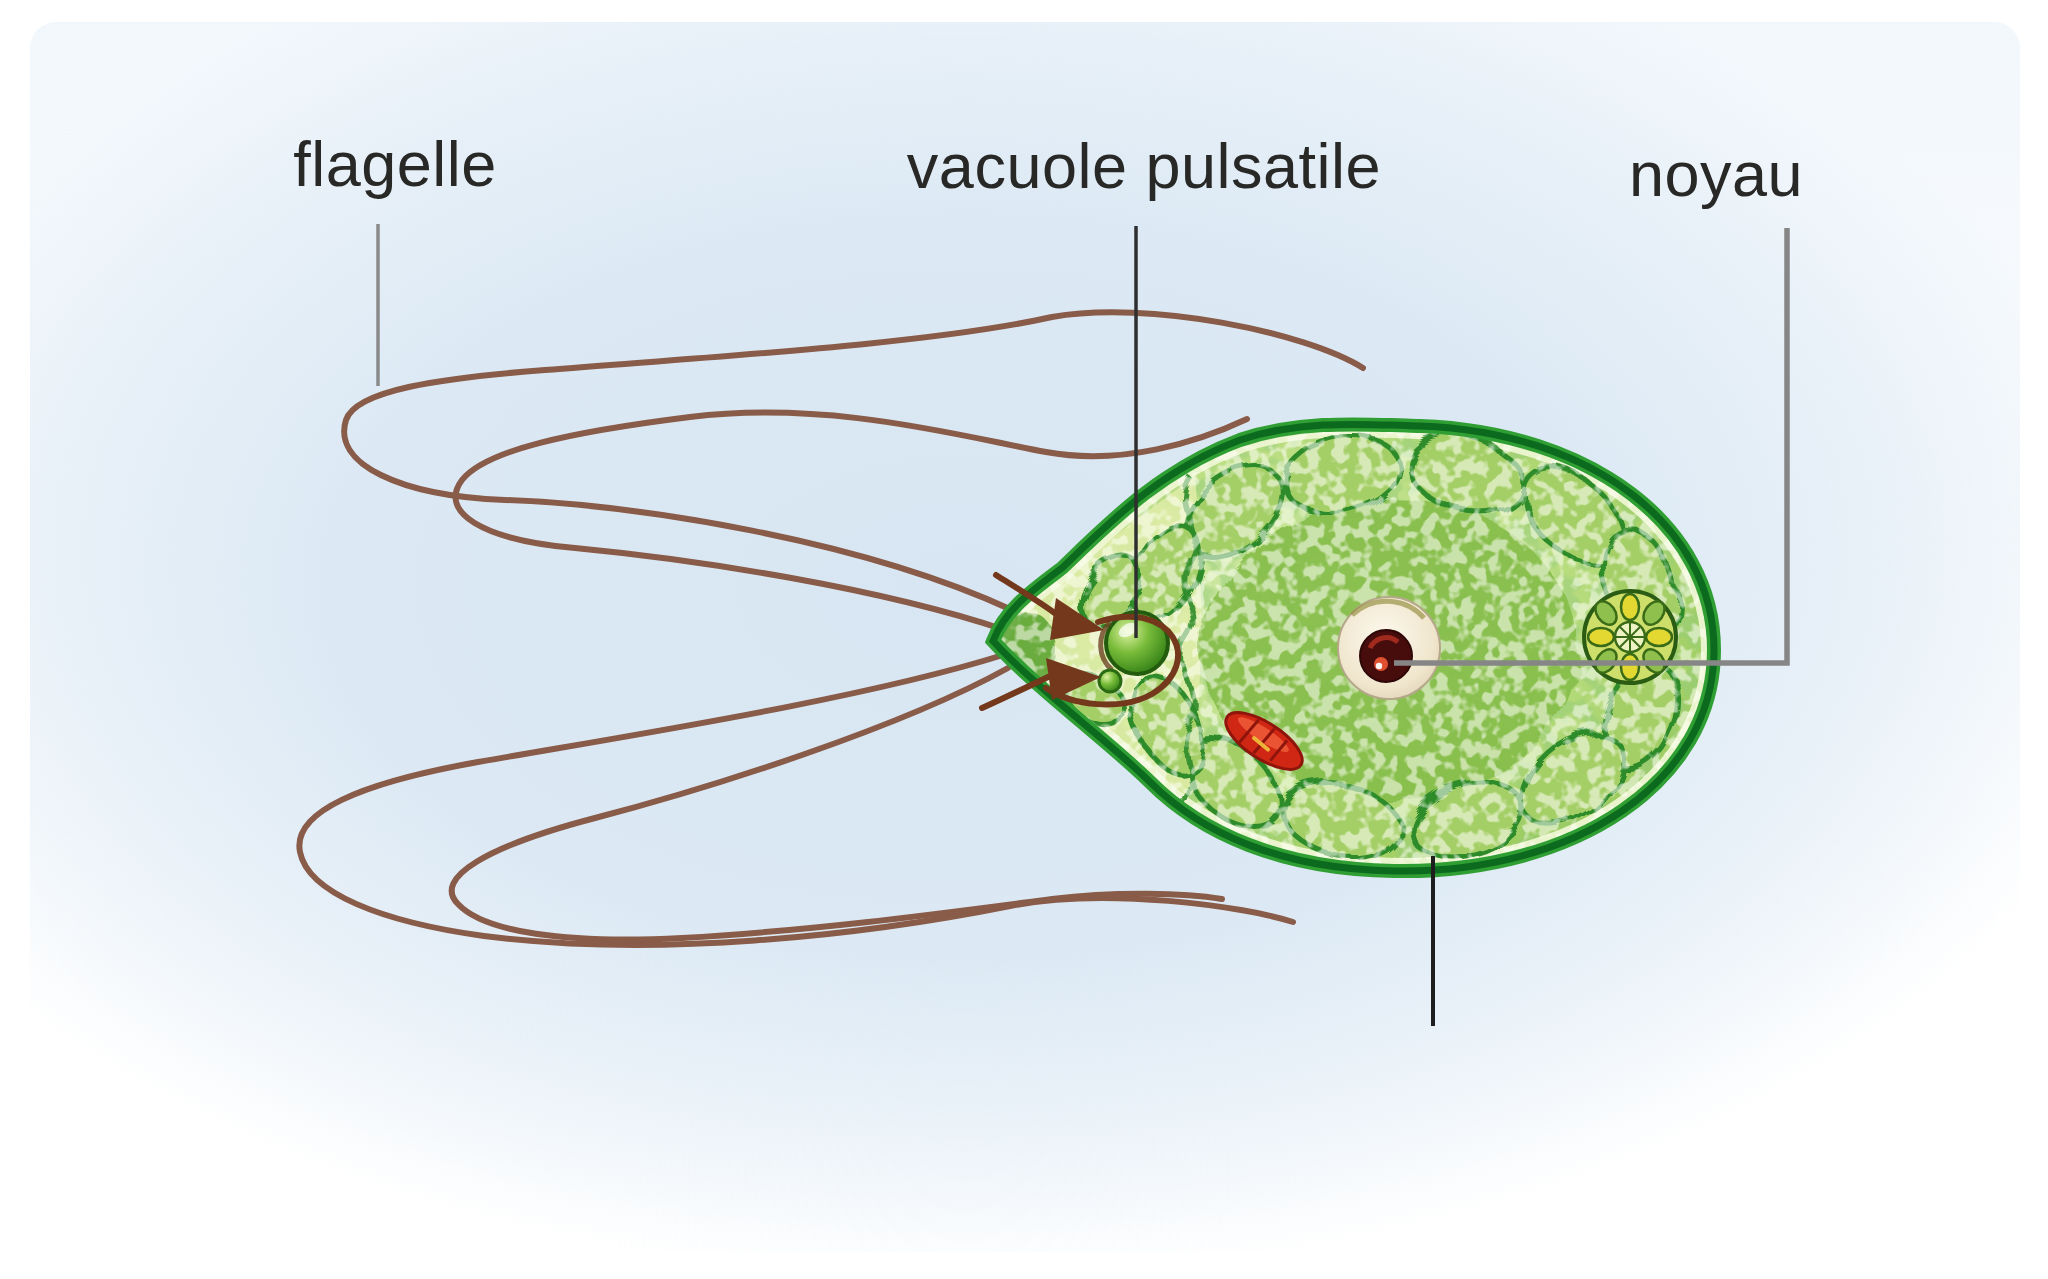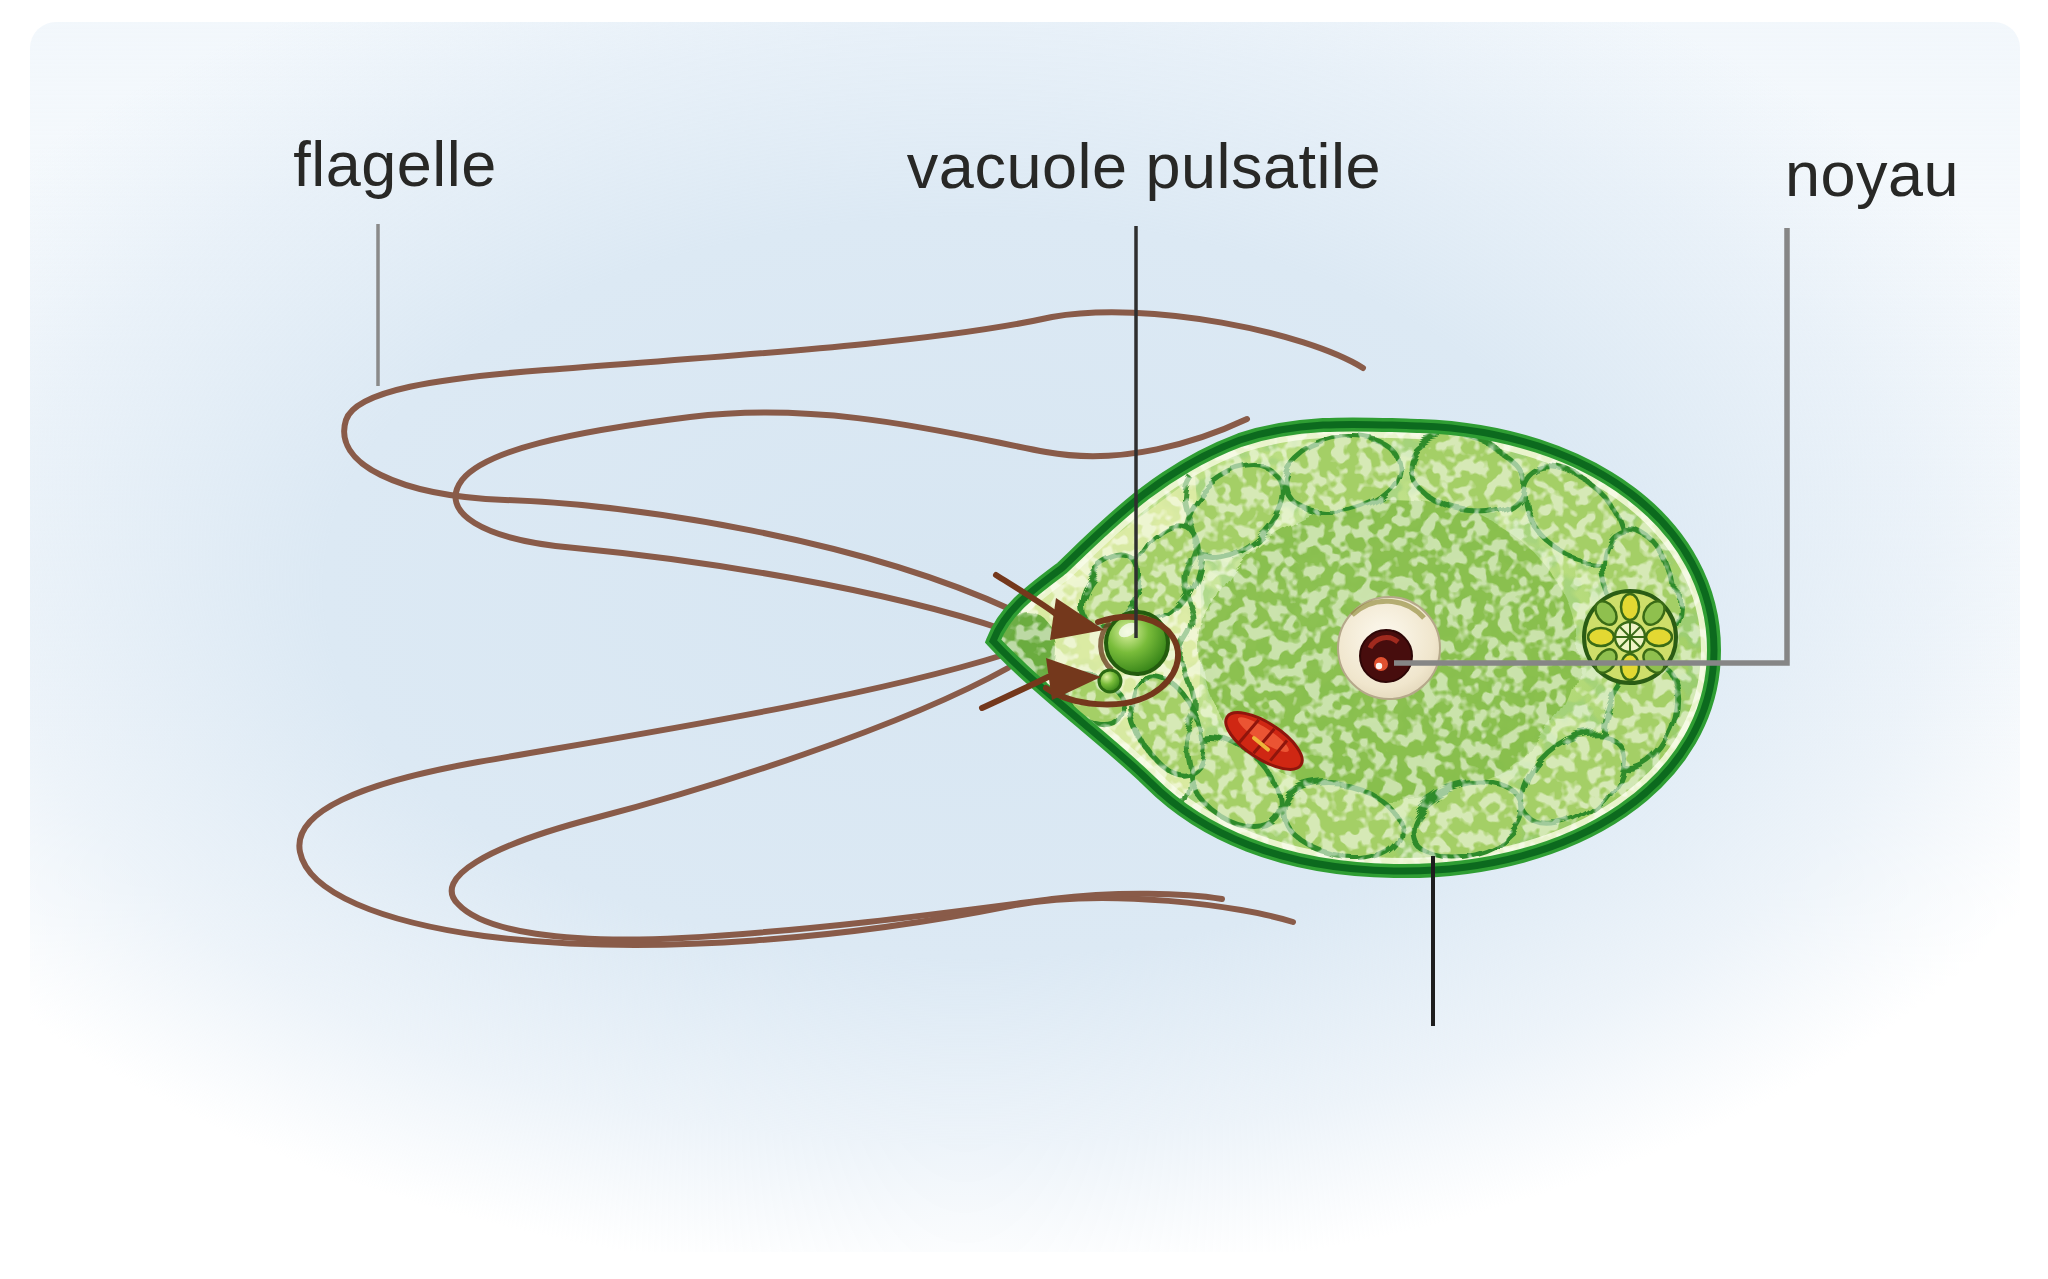--- a/index.html
+++ b/index.html
@@ -184,14 +184,14 @@
     <g fill="none">
       <line x1="378" y1="224" x2="378" y2="386" stroke="#8a8a8a" stroke-width="3.5"></line>
       <line x1="1136" y1="226" x2="1136" y2="638" stroke="#2f2f2f" stroke-width="3.5"></line>
       <polyline points="1787,228 1787,663 1394,663" stroke="#868686" stroke-width="5.5"></polyline>
       <line x1="1433" y1="856" x2="1433" y2="1026" stroke="#1e1e1e" stroke-width="4"></line>
     </g>
   </svg>
 
   <div class="lbl" style="left:395px;top:128px;">flagelle</div>
   <div class="lbl" style="left:1108px;top:130px;margin-left:36px;">vacuole pulsatile</div>
-  <div class="lbl" style="left:1872px;top:138px;">noyau</div>
+  <div class="lbl" style="left:1716px;top:138px;">noyau</div>
 </div>
 
 </body></html>

